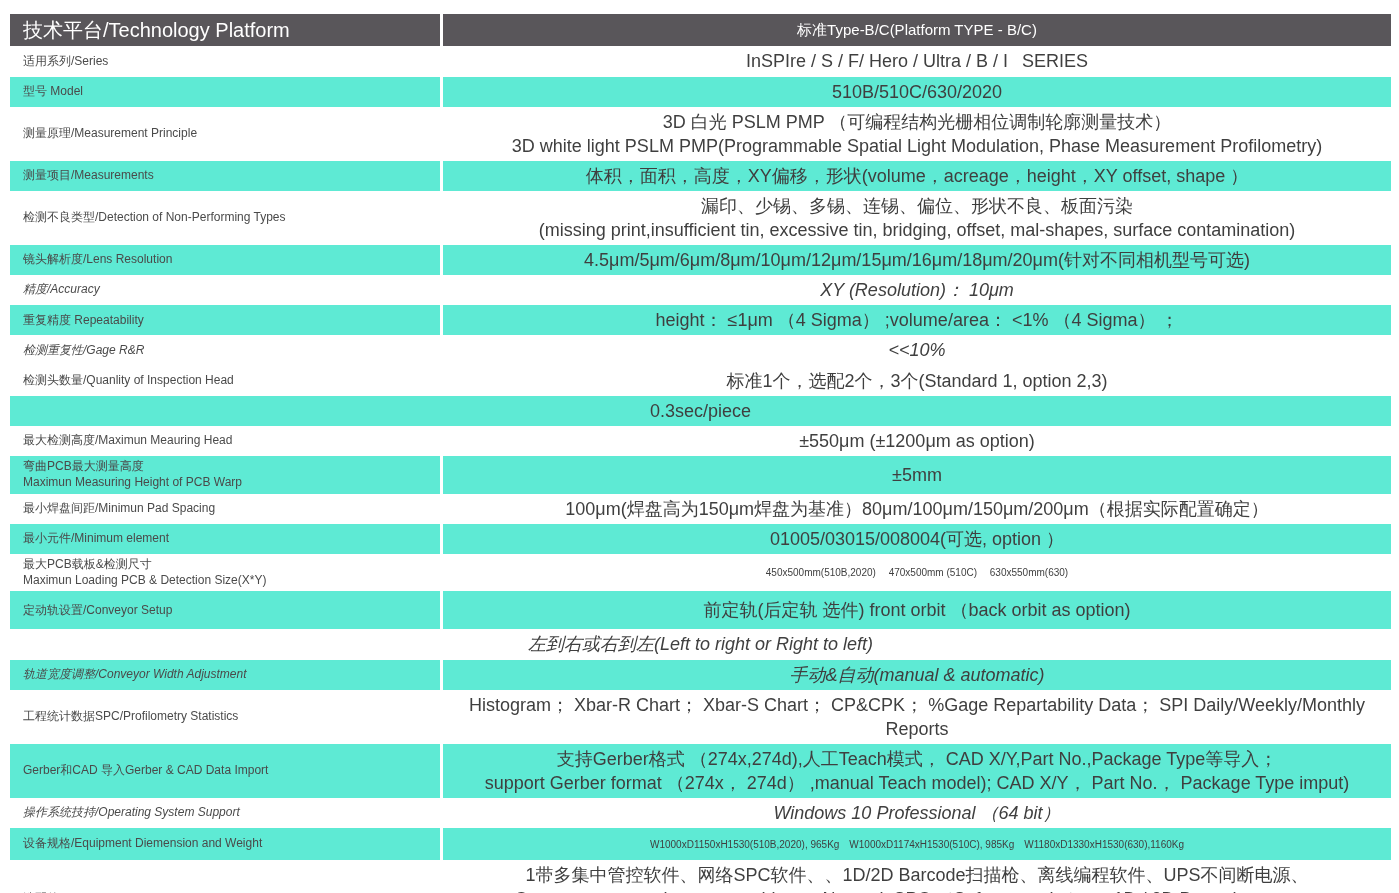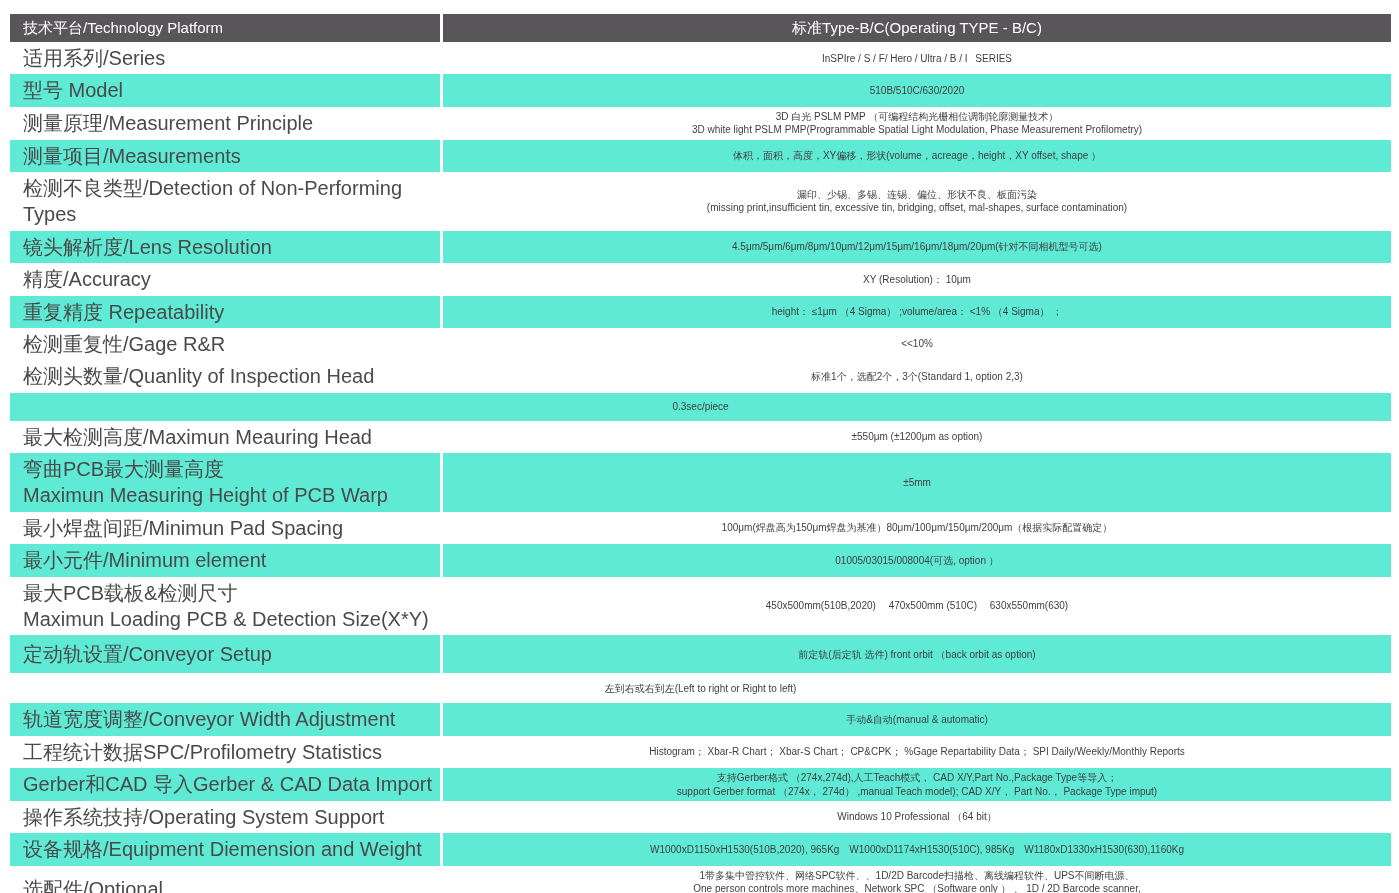--- a/index.html
+++ b/index.html
@@ -7,50 +7,50 @@
     width:1399px;height:893px;background:#ffffff;overflow:hidden;
     font-family:"Liberation Sans","DejaVu Sans",sans-serif;
     -webkit-font-smoothing:antialiased;
   }
   .spec-table{position:absolute;left:10px;top:14px;width:1381px;}
   .row{display:flex;gap:3px;min-height:28px;}
   .row .label{
     flex:0 0 430px;box-sizing:border-box;
     display:flex;align-items:center;
     padding:3px 6px 3px 13px;
-    font-size:20px;line-height:1.32;color:#4a4a4a;
+    font-size:12px;line-height:1.32;color:#4a4a4a;
     white-space:pre-line;
   }
   .row .value{
     flex:1;box-sizing:border-box;
     display:flex;align-items:center;justify-content:center;
     padding:3px 14px;text-align:center;
-    font-size:10px;line-height:1.34;color:#3f3f3f;
+    font-size:18px;line-height:1.34;color:#3f3f3f;
     white-space:pre-line;
   }
   .row.alt .label,.row.alt .value{background:#5eead4;}
   .row.head{min-height:28px;}
   .row.head .label,.row.head .value{background:#59565a;color:#ffffff;}
-  .row.head .label{font-size:15px;}
+  .row.head .label{font-size:20px;}
   .row.head .value{font-size:15px;}
-  .row.h30{min-height:30px;}
+  .row.h30{min-height:30px;font-style:italic;}
   .row.h32{min-height:32px;justify-content:center;}
   .row.h38{min-height:38px;}
   .row .value.small{font-size:10px;}
   .row.partial{min-height:9px;margin-top:2px;}
   .row.partial .label,.row.partial .value{background:#f1f1f1;padding:0;}
 </style>
 </head>
 <body>
 
 <div class="spec-table">
 
   <div class="row head">
     <div class="label">技术平台/Technology Platform</div>
-    <div class="value">标准Type-B/C(Operating TYPE - B/C)</div>
+    <div class="value">标准Type-B/C(Platform TYPE - B/C)</div>
   </div>
 
   <div class="row">
     <div class="label">适用系列/Series</div>
     <div class="value">InSPIre / S / F/ Hero / Ultra / B / I  SERIES</div>
   </div>
   <div class="row alt">
     <div class="label">型号 Model</div>
     <div class="value">510B/510C/630/2020</div>
   </div>

